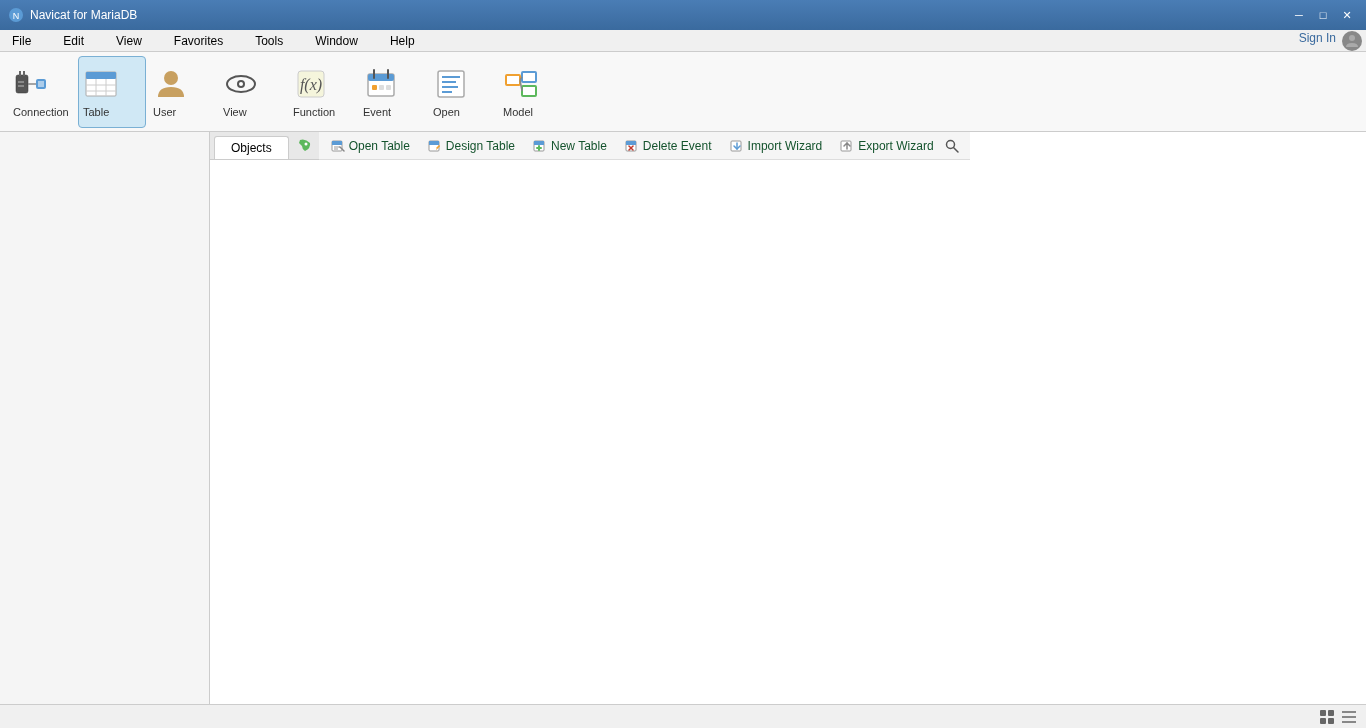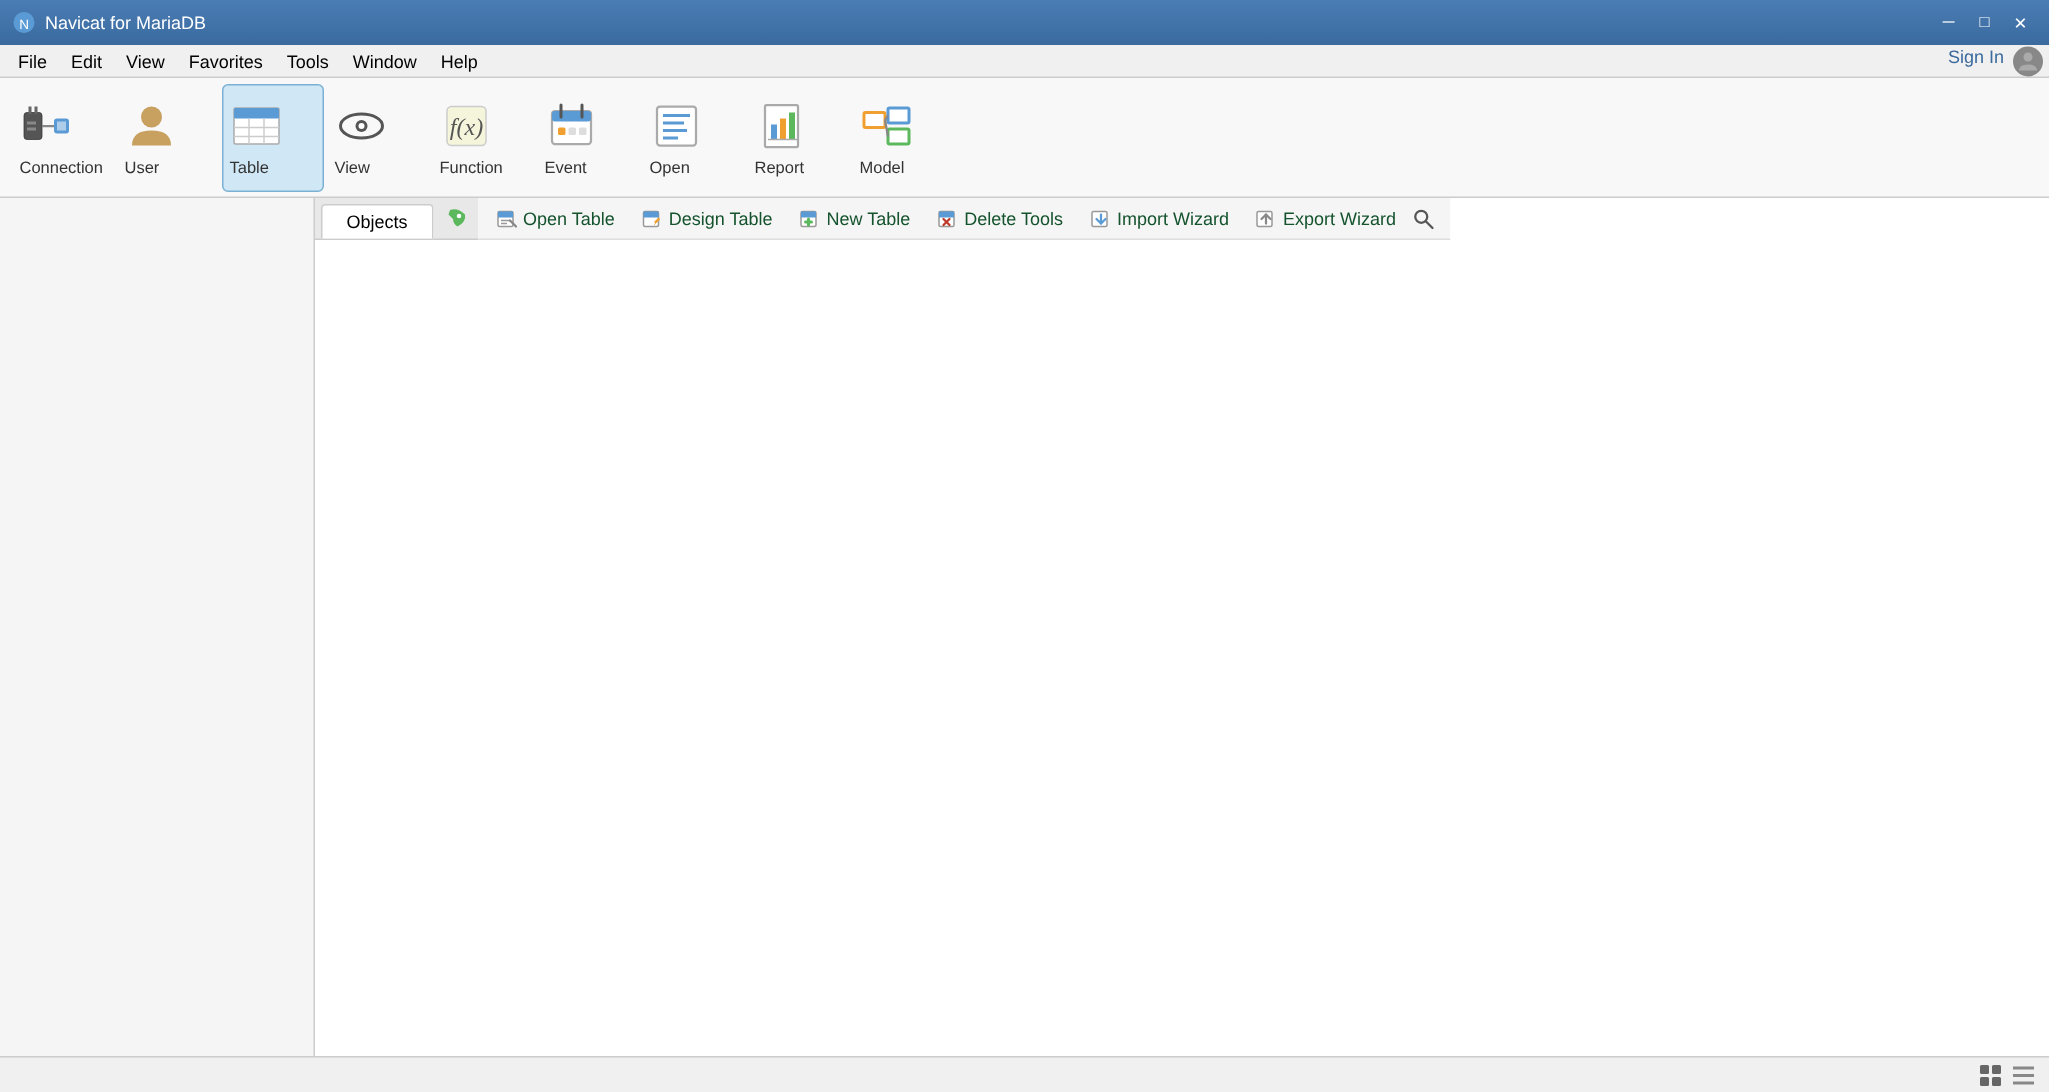--- a/index.html
+++ b/index.html
@@ -46,21 +46,21 @@
     }
 
     
     #menu-bar {
       height: 22px;
       background: #f0f0f0;
       border-bottom: 1px solid #ccc;
       display: flex;
       align-items: center;
       padding: 0 4px;
-      gap: 0;
+      gap: 16px;
     }
     .menu-item {
       padding: 2px 8px;
       cursor: pointer;
       font-size: 12px;
       border-radius: 2px;
     }
     #sign-in-area {
       margin-left: auto;
       display: flex;
@@ -279,42 +279,42 @@
         <rect x="4" y="14" width="6" height="2" fill="#888"></rect>
         <rect x="4" y="18" width="6" height="2" fill="#888"></rect>
         <line x1="14" y1="17" x2="22" y2="17" stroke="#888" stroke-width="1.5"></line>
         <rect x="22" y="12" width="10" height="10" rx="2" fill="#5b9bd5"></rect>
         <rect x="24" y="14" width="6" height="6" fill="white" opacity="0.5"></rect>
       </svg>
     </div>
     <span class="toolbar-btn-label">Connection</span>
   </div>
 
-  <div class="toolbar-btn">
-    <div class="toolbar-icon">
-      <svg width="34" height="34" viewBox="0 0 34 34">
-        <circle cx="17" cy="11" r="7" fill="#c8a060"></circle>
-        <path d="M4 30 Q4 20 17 20 Q30 20 30 30" fill="#c8a060"></path>
-      </svg>
-    </div>
-    <span class="toolbar-btn-label">User</span>
-  </div>
-
   <div class="toolbar-btn active">
     <div class="toolbar-icon">
       <svg width="34" height="34" viewBox="0 0 34 34">
         <rect x="2" y="5" width="30" height="24" rx="1" fill="white" stroke="#aaa" stroke-width="1"></rect>
         <rect x="2" y="5" width="30" height="7" rx="1" fill="#5b9bd5"></rect>
         <line x1="2" y1="18" x2="32" y2="18" stroke="#ccc" stroke-width="1"></line>
         <line x1="2" y1="24" x2="32" y2="24" stroke="#ccc" stroke-width="1"></line>
         <line x1="12" y1="12" x2="12" y2="29" stroke="#ccc" stroke-width="1"></line>
         <line x1="22" y1="12" x2="22" y2="29" stroke="#ccc" stroke-width="1"></line>
       </svg>
     </div>
     <span class="toolbar-btn-label">Table</span>
+  </div>
+
+  <div class="toolbar-btn">
+    <div class="toolbar-icon">
+      <svg width="34" height="34" viewBox="0 0 34 34">
+        <circle cx="17" cy="11" r="7" fill="#c8a060"></circle>
+        <path d="M4 30 Q4 20 17 20 Q30 20 30 30" fill="#c8a060"></path>
+      </svg>
+    </div>
+    <span class="toolbar-btn-label">User</span>
   </div>
 
   <div class="toolbar-btn">
     <div class="toolbar-icon">
       <svg width="34" height="34" viewBox="0 0 34 34">
         <ellipse cx="17" cy="17" rx="14" ry="8" fill="none" stroke="#555" stroke-width="2"></ellipse>
         <circle cx="17" cy="17" r="4" fill="#555"></circle>
         <circle cx="17" cy="17" r="2" fill="white"></circle>
       </svg>
     </div>
@@ -352,32 +352,20 @@
         <rect x="4" y="4" width="26" height="26" rx="2" fill="white" stroke="#aaa" stroke-width="1.5"></rect>
         <line x1="8" y1="10" x2="26" y2="10" stroke="#5b9bd5" stroke-width="2"></line>
         <line x1="8" y1="15" x2="22" y2="15" stroke="#5b9bd5" stroke-width="2"></line>
         <line x1="8" y1="20" x2="24" y2="20" stroke="#5b9bd5" stroke-width="2"></line>
         <line x1="8" y1="25" x2="18" y2="25" stroke="#5b9bd5" stroke-width="2"></line>
       </svg>
     </div>
     <span class="toolbar-btn-label">Open</span>
   </div>
 
-  <div class="toolbar-btn">
-    <div class="toolbar-icon">
-      <svg width="34" height="34" viewBox="0 0 34 34">
-        <rect x="6" y="3" width="22" height="28" rx="1" fill="white" stroke="#aaa" stroke-width="1.5"></rect>
-        <rect x="10" y="16" width="4" height="10" fill="#5b9bd5"></rect>
-        <rect x="16" y="12" width="4" height="14" fill="#f0a030"></rect>
-        <rect x="22" y="8" width="4" height="18" fill="#5cb85c"></rect>
-        <line x1="8" y1="26" x2="28" y2="26" stroke="#aaa" stroke-width="1"></line>
-      </svg>
-    </div>
-    <span class="toolbar-btn-label">Report</span>
-  </div>
 
 
 
   <div class="toolbar-btn">
     <div class="toolbar-icon">
       <svg width="34" height="34" viewBox="0 0 34 34">
         <rect x="2" y="8" width="14" height="10" rx="1" fill="white" stroke="#f0a030" stroke-width="2"></rect>
         <rect x="18" y="5" width="14" height="10" rx="1" fill="white" stroke="#5b9bd5" stroke-width="2"></rect>
         <rect x="18" y="19" width="14" height="10" rx="1" fill="white" stroke="#5cb85c" stroke-width="2"></rect>
         <line x1="16" y1="13" x2="18" y2="10" stroke="#888" stroke-width="1.5"></line>
@@ -449,21 +437,21 @@
 
       <div class="action-btn">
         <div class="action-btn-icon">
           <svg width="14" height="14" viewBox="0 0 14 14">
             <rect x="1" y="2" width="10" height="10" rx="1" fill="white" stroke="#999" stroke-width="1"></rect>
             <rect x="1" y="2" width="10" height="4" fill="#5b9bd5"></rect>
             <line x1="4" y1="7" x2="8" y2="11" stroke="#c0392b" stroke-width="1.5" stroke-linecap="round"></line>
             <line x1="8" y1="7" x2="4" y2="11" stroke="#c0392b" stroke-width="1.5" stroke-linecap="round"></line>
           </svg>
         </div>
-        <span>Delete Tools</span>
+        <span>Delete Event</span>
       </div>
 
       <div class="action-btn">
         <div class="action-btn-icon">
           <svg width="14" height="14" viewBox="0 0 14 14">
             <rect x="1" y="2" width="10" height="10" rx="1" fill="white" stroke="#999" stroke-width="1"></rect>
             <path d="M4 7 L7 10 L10 7" fill="none" stroke="#5b9bd5" stroke-width="1.5" stroke-linecap="round" stroke-linejoin="round"></path>
             <line x1="7" y1="4" x2="7" y2="10" stroke="#5b9bd5" stroke-width="1.5" stroke-linecap="round"></line>
           </svg>
         </div>

